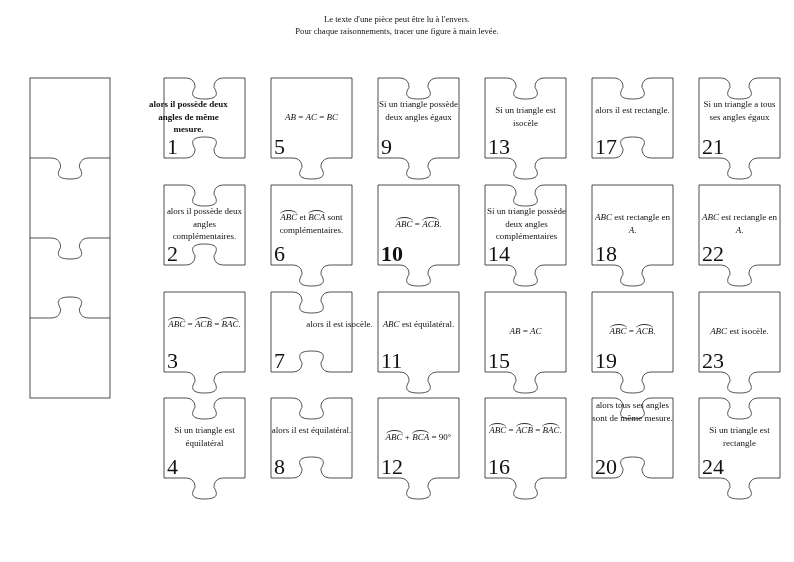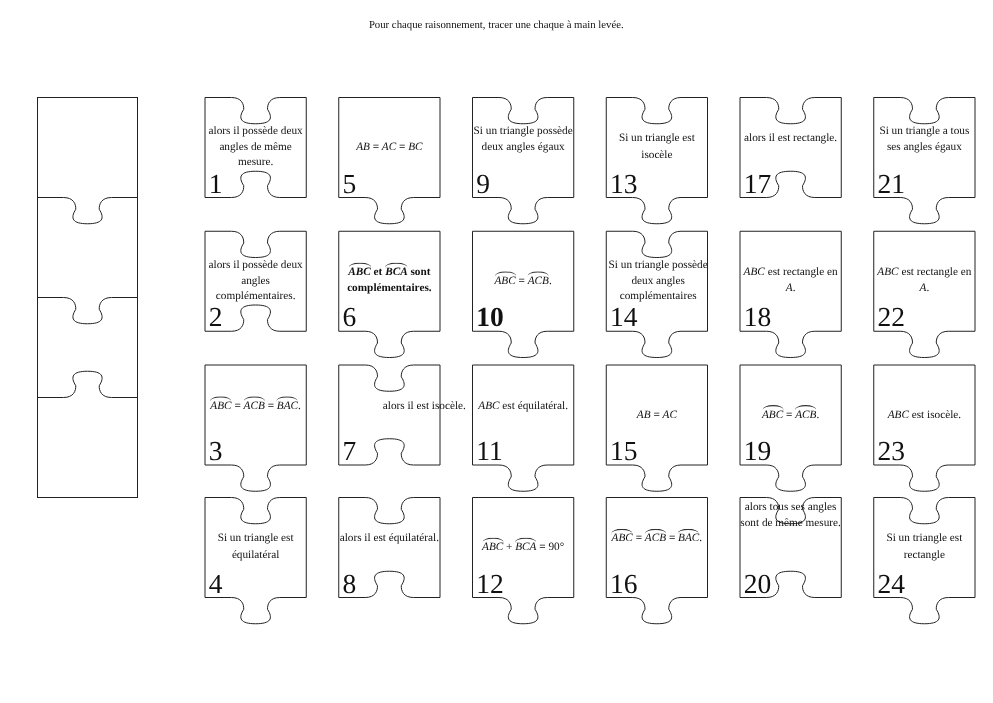--- a/index.html
+++ b/index.html
@@ -12,21 +12,22 @@
   .piece-text { position: absolute; width: 81px; text-align: center;
          font-family: "Liberation Serif", "DejaVu Serif", serif; font-size: 9px; line-height: 12.5px; color: #111; }
   .piece-num { position: absolute; font-family: "Liberation Serif", "DejaVu Serif", serif;
          font-size: 22px; line-height: 20px; color: #111; }
   .math { font-style: italic; }
 </style>
 </head>
 <body>
 
 <div class="instructions">
-  <div>Pour chaque raisonnement, tracer une chaque à main levée.</div>
+  <div>Le texte d'une pièce peut être lu à l'envers.</div>
+  <div>Pour chaque raisonnements, tracer une figure à main levée.</div>
 </div>
 
 <svg class="board" width="794" height="562" viewBox="0 0 794 562">
   <g id="example-group">
       <rect x="30" y="78" width="80" height="320" fill="none" stroke="#222222" stroke-width="0.8"></rect>
       <path d="M 30 158 L 50.8 158 C 58.8 158, 60.8 163.25, 60.6 167.45 C 56 174.8, 58 179, 70 179 C 82 179, 84 174.8, 79.4 167.45 C 79.2 163.25, 81.2 158, 89.2 158 L 110 158" fill="none" stroke="#222222" stroke-width="0.8"></path>
       <path d="M 30 238 L 50.8 238 C 58.8 238, 60.8 243.25, 60.6 247.45 C 56 254.8, 58 259, 70 259 C 82 259, 84 254.8, 79.4 247.45 C 79.2 243.25, 81.2 238, 89.2 238 L 110 238" fill="none" stroke="#222222" stroke-width="0.8"></path>
       <path d="M 30 318 L 50.8 318 C 58.8 318, 60.8 312.75, 60.6 308.55 C 56 301.2, 58 297, 70 297 C 82 297, 84 301.2, 79.4 308.55 C 79.2 312.75, 81.2 318, 89.2 318 L 110 318" fill="none" stroke="#222222" stroke-width="0.8"></path>
     </g>
   <g id="pieces-group">
@@ -51,31 +52,31 @@
       <path d="M 592 292 L 673 292 L 673 372 L 651.84 372 C 643.84 372, 641.84 377.25, 642.03 381.45 C 646.7 388.8, 644.7 393, 632.5 393 C 620.3 393, 618.3 388.8, 622.97 381.45 C 623.16 377.25, 621.16 372, 613.16 372 L 592 372 Z" fill="#fff" stroke="#222222" stroke-width="0.8"></path>
       <path d="M 592 398 L 613.16 398 C 621.16 398, 623.16 403.25, 622.97 407.45 C 618.3 414.8, 620.3 419, 632.5 419 C 644.7 419, 646.7 414.8, 642.03 407.45 C 641.84 403.25, 643.84 398, 651.84 398 L 673 398 L 673 478 L 651.84 478 C 643.84 478, 641.84 472.75, 642.03 468.55 C 646.7 461.2, 644.7 457, 632.5 457 C 620.3 457, 618.3 461.2, 622.97 468.55 C 623.16 472.75, 621.16 478, 613.16 478 L 592 478 Z" fill="#fff" stroke="#222222" stroke-width="0.8"></path>
       <path d="M 699 78 L 720.16 78 C 728.16 78, 730.16 83.25, 729.97 87.45 C 725.3 94.8, 727.3 99, 739.5 99 C 751.7 99, 753.7 94.8, 749.03 87.45 C 748.84 83.25, 750.84 78, 758.84 78 L 780 78 L 780 158 L 758.84 158 C 750.84 158, 748.84 163.25, 749.03 167.45 C 753.7 174.8, 751.7 179, 739.5 179 C 727.3 179, 725.3 174.8, 729.97 167.45 C 730.16 163.25, 728.16 158, 720.16 158 L 699 158 Z" fill="#fff" stroke="#222222" stroke-width="0.8"></path>
       <path d="M 699 185 L 780 185 L 780 265 L 758.84 265 C 750.84 265, 748.84 270.25, 749.03 274.45 C 753.7 281.8, 751.7 286, 739.5 286 C 727.3 286, 725.3 281.8, 729.97 274.45 C 730.16 270.25, 728.16 265, 720.16 265 L 699 265 Z" fill="#fff" stroke="#222222" stroke-width="0.8"></path>
       <path d="M 699 292 L 780 292 L 780 372 L 758.84 372 C 750.84 372, 748.84 377.25, 749.03 381.45 C 753.7 388.8, 751.7 393, 739.5 393 C 727.3 393, 725.3 388.8, 729.97 381.45 C 730.16 377.25, 728.16 372, 720.16 372 L 699 372 Z" fill="#fff" stroke="#222222" stroke-width="0.8"></path>
       <path d="M 699 398 L 720.16 398 C 728.16 398, 730.16 403.25, 729.97 407.45 C 725.3 414.8, 727.3 419, 739.5 419 C 751.7 419, 753.7 414.8, 749.03 407.45 C 748.84 403.25, 750.84 398, 758.84 398 L 780 398 L 780 478 L 758.84 478 C 750.84 478, 748.84 483.25, 749.03 487.45 C 753.7 494.8, 751.7 499, 739.5 499 C 727.3 499, 725.3 494.8, 729.97 487.45 C 730.16 483.25, 728.16 478, 720.16 478 L 699 478 Z" fill="#fff" stroke="#222222" stroke-width="0.8"></path>
     </g>
 </svg>
 
 <div id="labels">
-    <div class="piece-text" style="left: 164px; top: 98.1px;">alors il possède deux angles de même mesure.</div>
+    <div class="piece-text" style="left: 148px; top: 98.1px; font-weight: bold;">alors il possède deux angles de même mesure.</div>
     <div class="piece-num" style="left: 167px; top: 137px;">1</div>
     <div class="piece-text" style="left: 164px; top: 205.1px;">alors il possède deux angles complémentaires.</div>
     <div class="piece-num" style="left: 167px; top: 244px;">2</div>
     <div class="piece-text" style="left: 164px; top: 318.4px;"><span class="math" style="border-top: 0.8px solid rgb(51, 51, 51); border-radius: 50% 50% 0px 0px / 4px 4px 0px 0px; padding-top: 1px;">ABC</span> = <span class="math" style="border-top: 0.8px solid rgb(51, 51, 51); border-radius: 50% 50% 0px 0px / 4px 4px 0px 0px; padding-top: 1px;">ACB</span> = <span class="math" style="border-top: 0.8px solid rgb(51, 51, 51); border-radius: 50% 50% 0px 0px / 4px 4px 0px 0px; padding-top: 1px;">BAC</span>.</div>
     <div class="piece-num" style="left: 167px; top: 351px;">3</div>
     <div class="piece-text" style="left: 164px; top: 424.4px;">Si un triangle est équilatéral</div>
     <div class="piece-num" style="left: 167px; top: 457px;">4</div>
     <div class="piece-text" style="left: 271px; top: 110.7px;"><span class="math">AB</span> = <span class="math">AC</span> = <span class="math">BC</span></div>
     <div class="piece-num" style="left: 274px; top: 137px;">5</div>
-    <div class="piece-text" style="left: 271px; top: 211.4px; font-weight: bold;"><span class="math" style="border-top: 0.8px solid rgb(51, 51, 51); border-radius: 50% 50% 0px 0px / 4px 4px 0px 0px; padding-top: 1px;">ABC</span> et <span class="math" style="border-top: 0.8px solid rgb(51, 51, 51); border-radius: 50% 50% 0px 0px / 4px 4px 0px 0px; padding-top: 1px;">BCA</span> sont complémentaires.</div>
+    <div class="piece-text" style="left: 271px; top: 211.4px;"><span class="math" style="border-top: 0.8px solid rgb(51, 51, 51); border-radius: 50% 50% 0px 0px / 4px 4px 0px 0px; padding-top: 1px;">ABC</span> et <span class="math" style="border-top: 0.8px solid rgb(51, 51, 51); border-radius: 50% 50% 0px 0px / 4px 4px 0px 0px; padding-top: 1px;">BCA</span> sont complémentaires.</div>
     <div class="piece-num" style="left: 274px; top: 244px;">6</div>
     <div class="piece-text" style="left: 271px; top: 318.4px; padding-left: 28px;">alors il est isocèle.</div>
     <div class="piece-num" style="left: 274px; top: 351px;">7</div>
     <div class="piece-text" style="left: 271px; top: 424.4px;">alors il est équilatéral.</div>
     <div class="piece-num" style="left: 274px; top: 457px;">8</div>
     <div class="piece-text" style="left: 378px; top: 98.1px;">Si un triangle possède deux angles égaux</div>
     <div class="piece-num" style="left: 381px; top: 137px;">9</div>
     <div class="piece-text" style="left: 378px; top: 217.7px;"><span class="math" style="border-top: 0.8px solid rgb(51, 51, 51); border-radius: 50% 50% 0px 0px / 4px 4px 0px 0px; padding-top: 1px;">ABC</span> = <span class="math" style="border-top: 0.8px solid rgb(51, 51, 51); border-radius: 50% 50% 0px 0px / 4px 4px 0px 0px; padding-top: 1px;">ACB</span>.</div>
     <div class="piece-num" style="left: 381px; top: 244px; font-weight: bold;">10</div>
     <div class="piece-text" style="left: 378px; top: 318.4px;"><span class="math">ABC</span> est équilatéral.</div>

